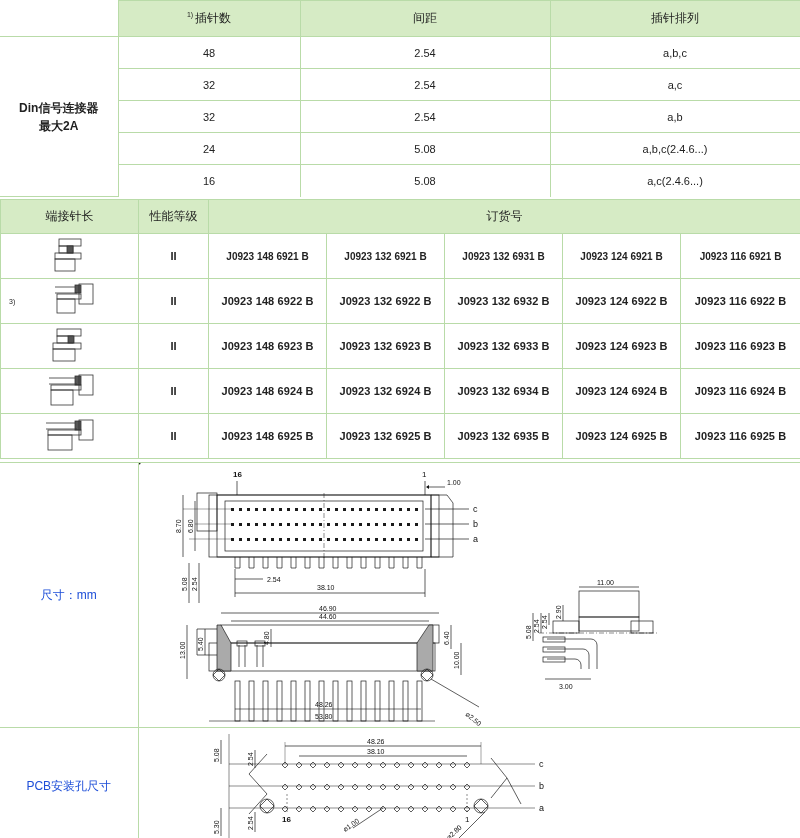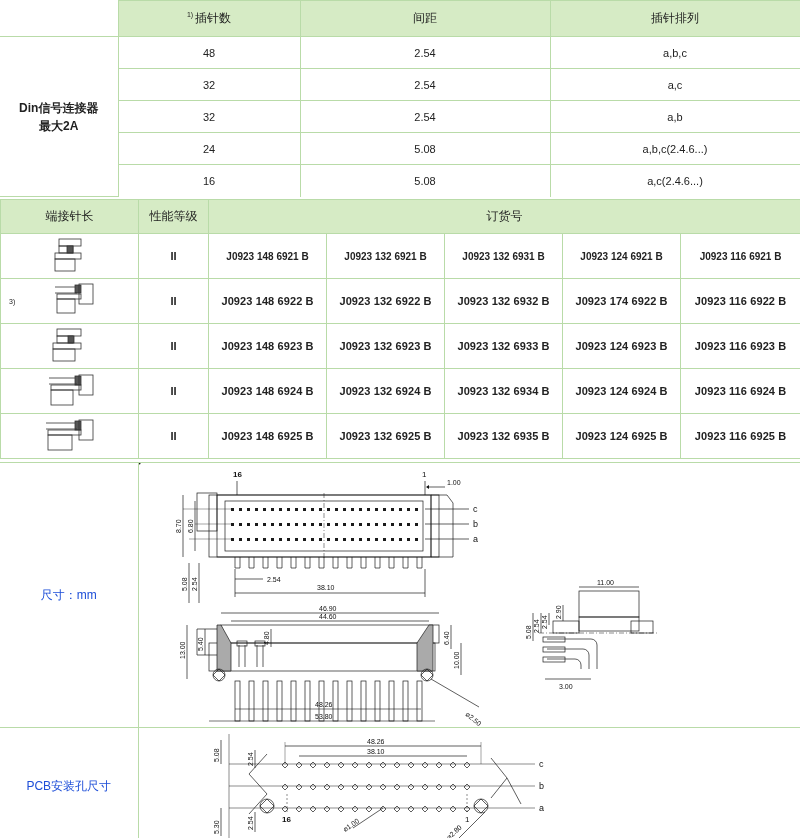--- a/index.html
+++ b/index.html
@@ -195,21 +195,21 @@
             <line x1="14" y1="12" x2="36" y2="12"></line>
             <rect x="16" y="13" width="24" height="5"></rect>
             <rect x="16" y="18" width="18" height="14"></rect>
           </g>
         </svg>
       </td>
       <td class="grade">II</td>
       <td class="pn">J0923 148 6922 B</td>
       <td class="pn">J0923 132 6922 B</td>
       <td class="pn">J0923 132 6932 B</td>
-      <td class="pn">J0923 174 6922 B</td>
+      <td class="pn">J0923 124 6922 B</td>
       <td class="pn nob-right">J0923 116 6922 B</td>
     </tr>
 
     <tr>
       <td class="pincell nob-left">
         <span class="marker3"></span>
         <svg class="pinicon" width="58" height="38" viewBox="0 0 58 38">
           <g fill="none" stroke="#333" stroke-width="0.8">
             <rect x="16" y="3" width="24" height="7"></rect>
             <rect x="16" y="10" width="16" height="7"></rect>

